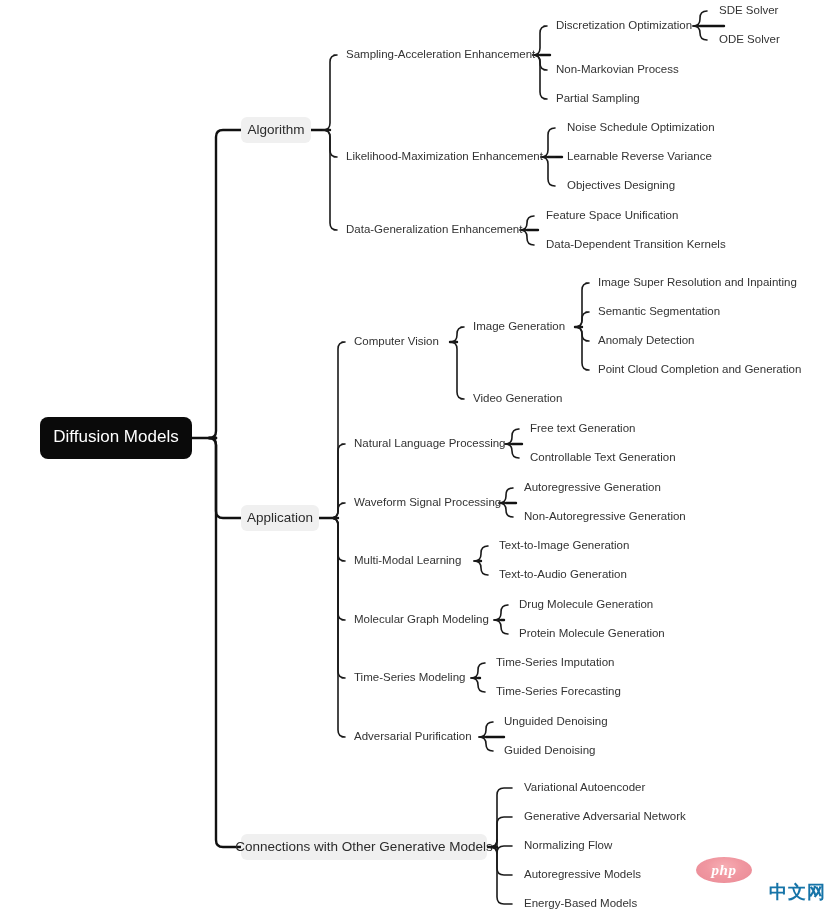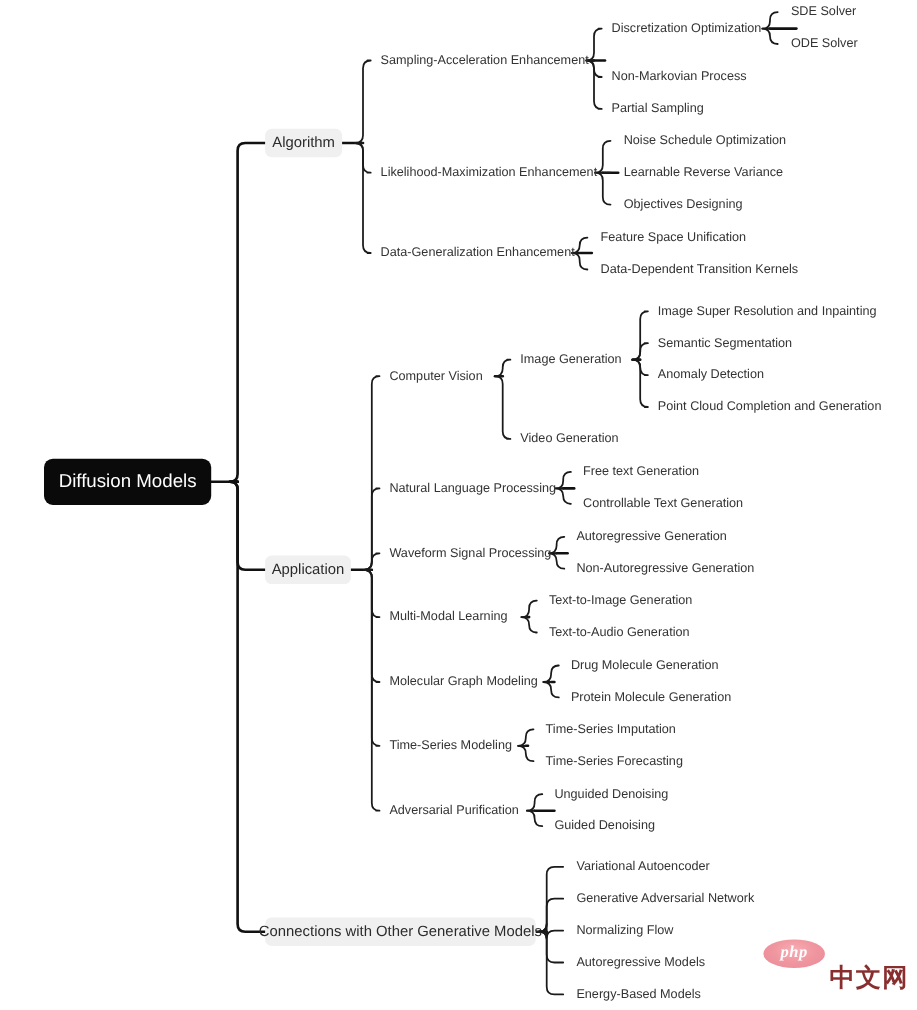--- a/index.html
+++ b/index.html
@@ -65,42 +65,42 @@
   .box-l1 {
     fill: #f0f0f0;
   }
   
   #watermark {
     position: absolute;
     right: 8px;
     bottom: 14px;
     display: flex;
     align-items: center;
-    gap: 4px;
+    gap: 17px;
     opacity: 0.92;
     pointer-events: none;
   }
   #watermark .php-badge {
     width: 56px;
     height: 26px;
     border-radius: 50%;
     background: radial-gradient(ellipse at 50% 38%, #f7a7ae 0%, #ef8f99 45%, #e87f8c 100%);
     display: flex;
     align-items: center;
     justify-content: center;
     color: #ffffff;
     font-style: italic;
     font-weight: bold;
     font-size: 15px;
     font-family: "Liberation Serif", serif;
     letter-spacing: 0.5px;
   }
   #watermark .cn-text {
-    color: #7f1d1d;
-    font-size: 23px;
+    color: #0369a1;
+    font-size: 18px;
     font-family: "DejaVu Sans", sans-serif;
     font-weight: bold;
     letter-spacing: 1px;
     margin-top: 44px;
   }
 </style>
 </head>
 <body>
 
 <div id="mindmap-root">

